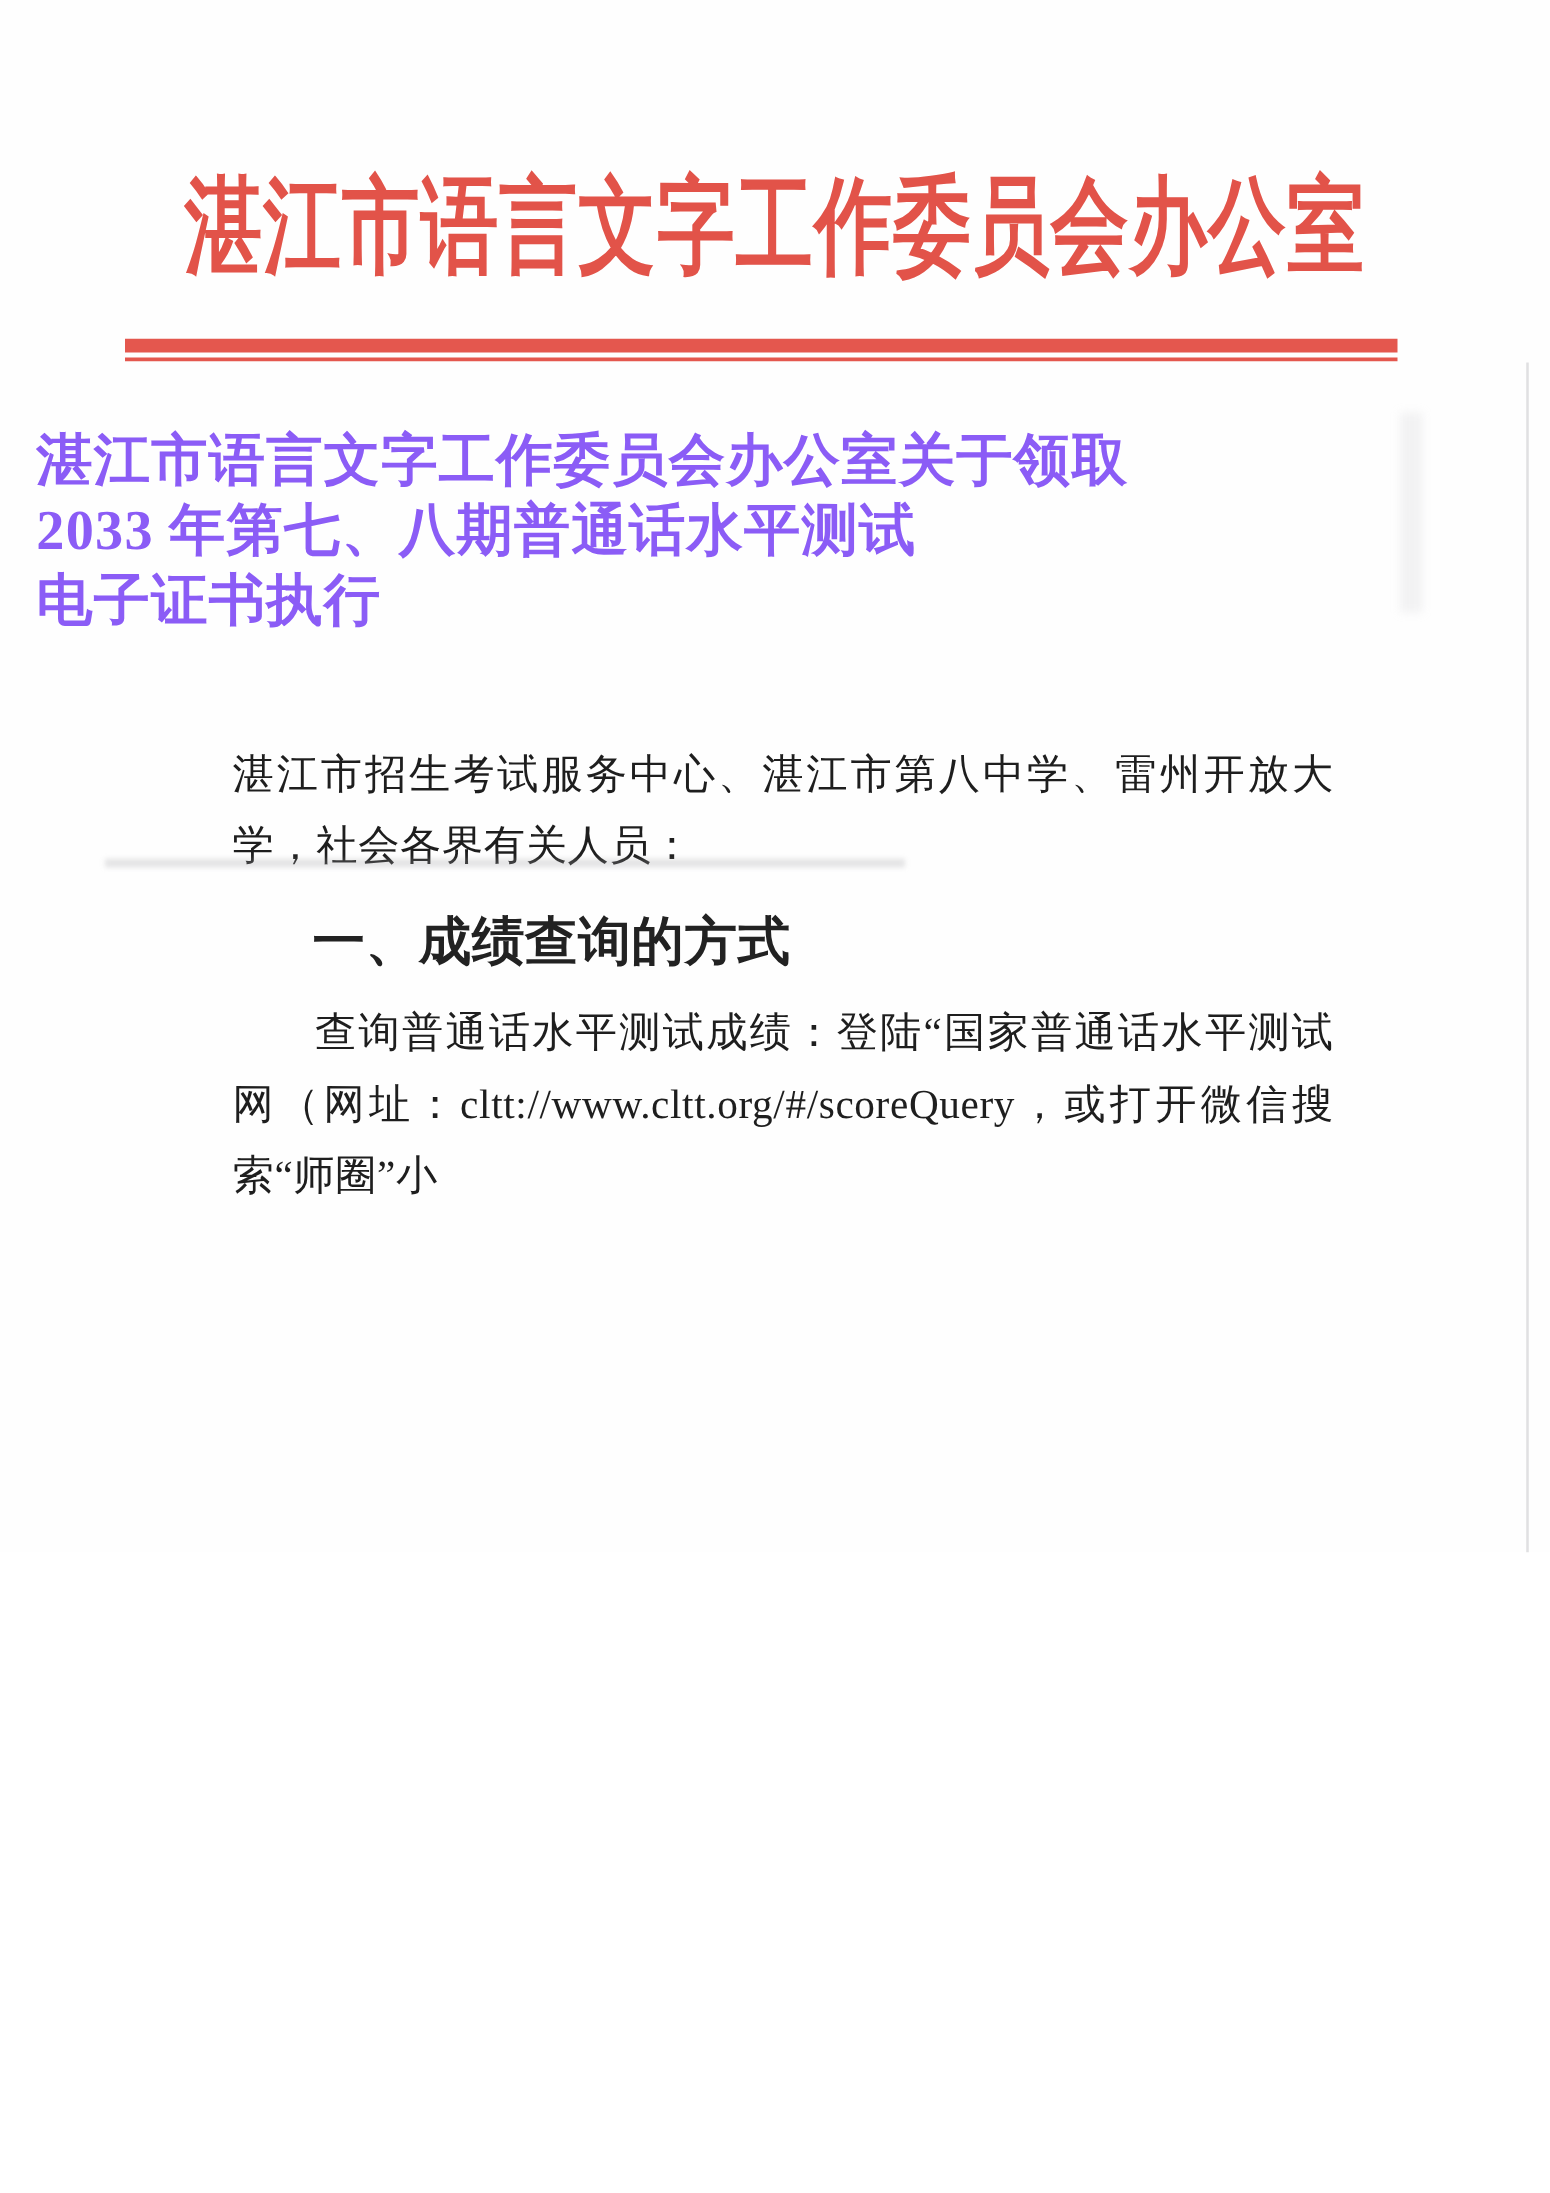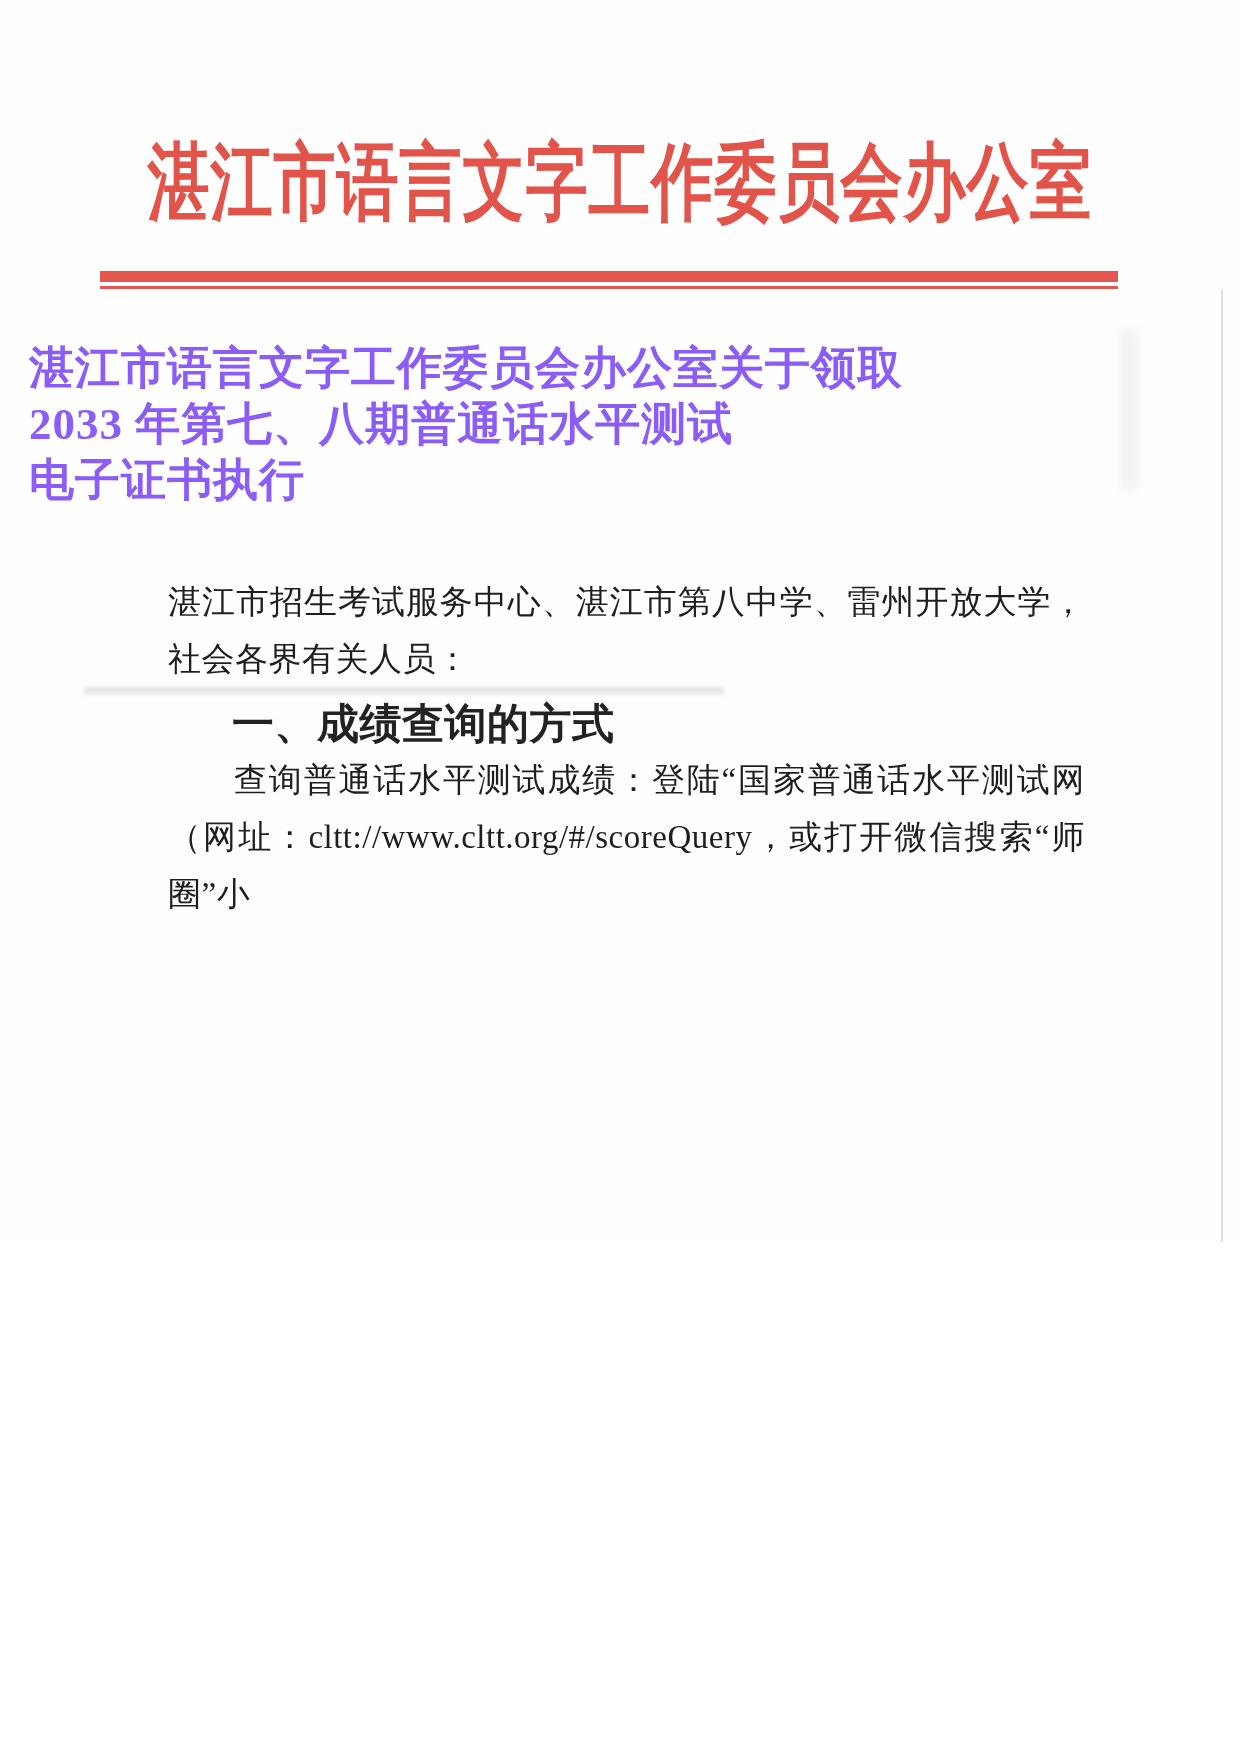--- a/index.html
+++ b/index.html
@@ -66,21 +66,21 @@
     left: 168px;
     width: 917px;
     font-family: "Liberation Serif", serif;
     font-size: 33px;
     line-height: 57px;
     color: #1e1e1e;
     text-align: justify;
     letter-spacing: 0.5px;
   }
   .body-block p {
-    margin: 0;
+    margin: 18px;
   }
   .para-indent {
     text-indent: 66px;
   }
   .para-gap {
     margin-top: 5px !important;
   }
   .section-heading {
     font-family: "Liberation Sans", sans-serif;
     font-weight: bold;

